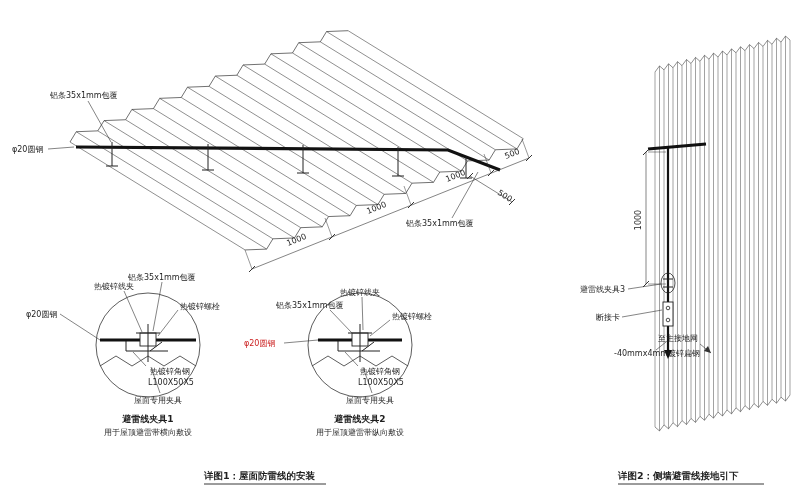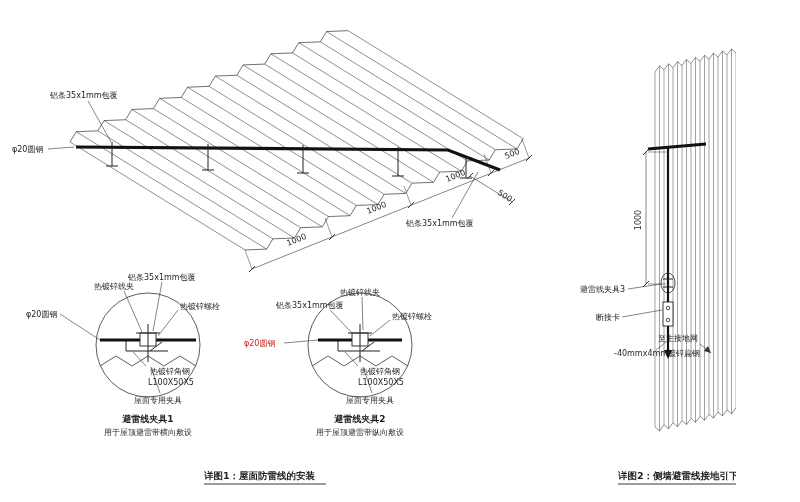--- a/index.html
+++ b/index.html
@@ -1,16 +1,16 @@
 <!DOCTYPE html>
 <html><head>
 <meta charset="utf-8">
 <style>
   html,body{margin:0;padding:0;background:#ffffff;}
-  .sheet{position:relative;width:736px;height:502px;background:#fff;overflow:hidden;
+  .sheet{position:relative;width:800px;height:502px;background:#fff;overflow:hidden;
          font-family:"DejaVu Sans",sans-serif;}
   .sheet svg{position:absolute;left:0;top:0;}
   svg text{fill:#1f1f1f;font-family:"DejaVu Sans",sans-serif;}
   .t8{font-size:8px;}
   .t9{font-size:9px;font-weight:bold;}
   .cap{font-size:9.5px;font-weight:bold;}
   .red{fill:#cc2222;}
   .watermark{position:absolute;left:240px;top:226px;font-size:29px;letter-spacing:1px;
              color:#9b9b9b;opacity:.85;white-space:nowrap;}
 </style>

